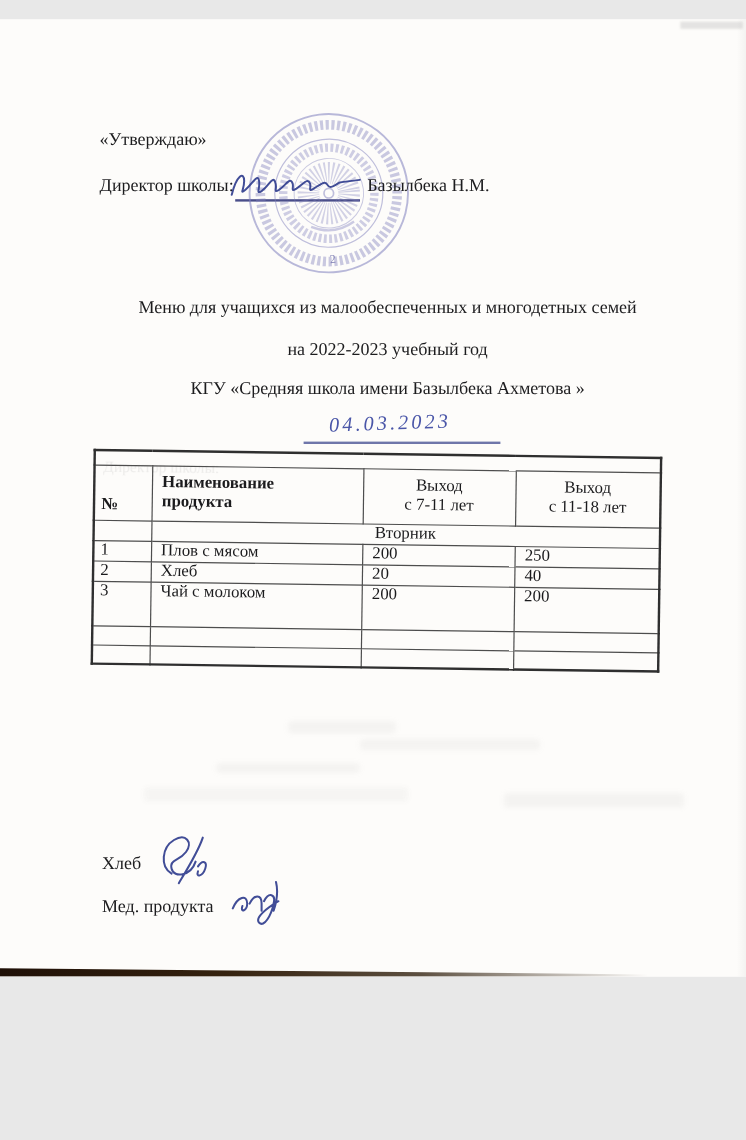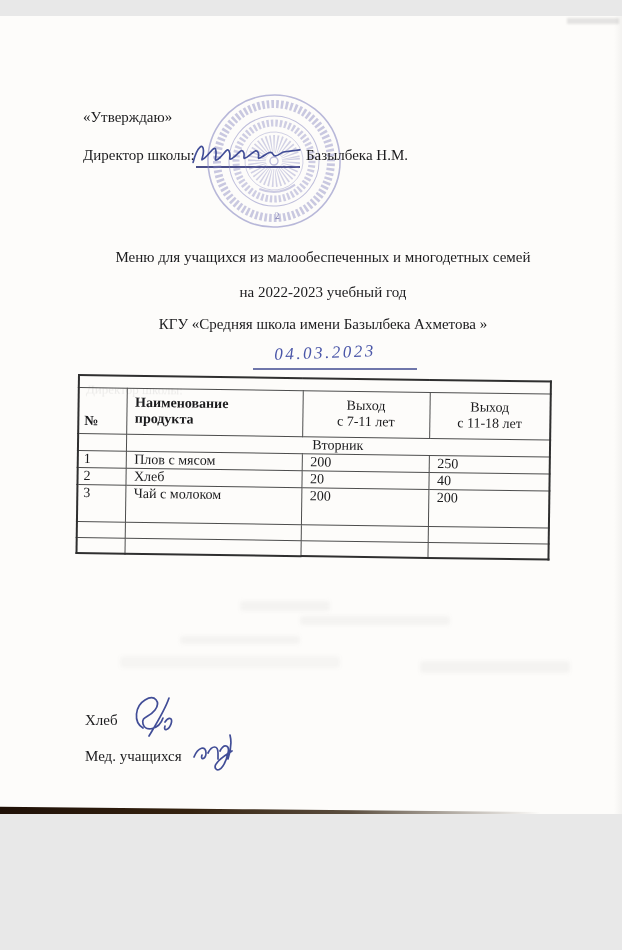--- a/index.html
+++ b/index.html
@@ -163,21 +163,21 @@
             <td></td>
       </tr>
     </tbody>
       </table>
   </div>
 
   <div class="cook-label">Хлеб</div>
   <svg class="cook-sign" viewBox="0 0 52 46">
     <path d="M14,36 C4,30 6,14 16,8 C26,2 32,10 26,18 C20,26 12,24 14,32 C16,40 30,38 34,26 M20,44 C26,34 36,18 40,6 M36,30 C40,24 44,26 42,32 C40,38 34,40 36,34" fill="none" stroke="#2c3a8c" stroke-width="1.7" stroke-linecap="round" opacity=".9"></path>
   </svg>
-  <div class="med-label">Мед. учащихся</div>
+  <div class="med-label">Мед. продукта</div>
   <svg class="med-sign" viewBox="0 0 50 48">
     <path d="M4,30 C8,20 16,18 16,26 C16,32 10,34 12,28 M18,26 C22,18 28,18 28,26 L28,32 M30,24 C34,16 40,18 38,26 C36,36 30,46 26,42 C22,38 32,30 42,24 M40,8 C42,16 40,26 38,32" fill="none" stroke="#2c3a8c" stroke-width="1.7" stroke-linecap="round" opacity=".9"></path>
   </svg>
 
   <div class="corner-smudge"></div>
   <div class="right-shade"></div>
   <div class="bottom-edge"></div>
 </div>
 
 </body></html>

